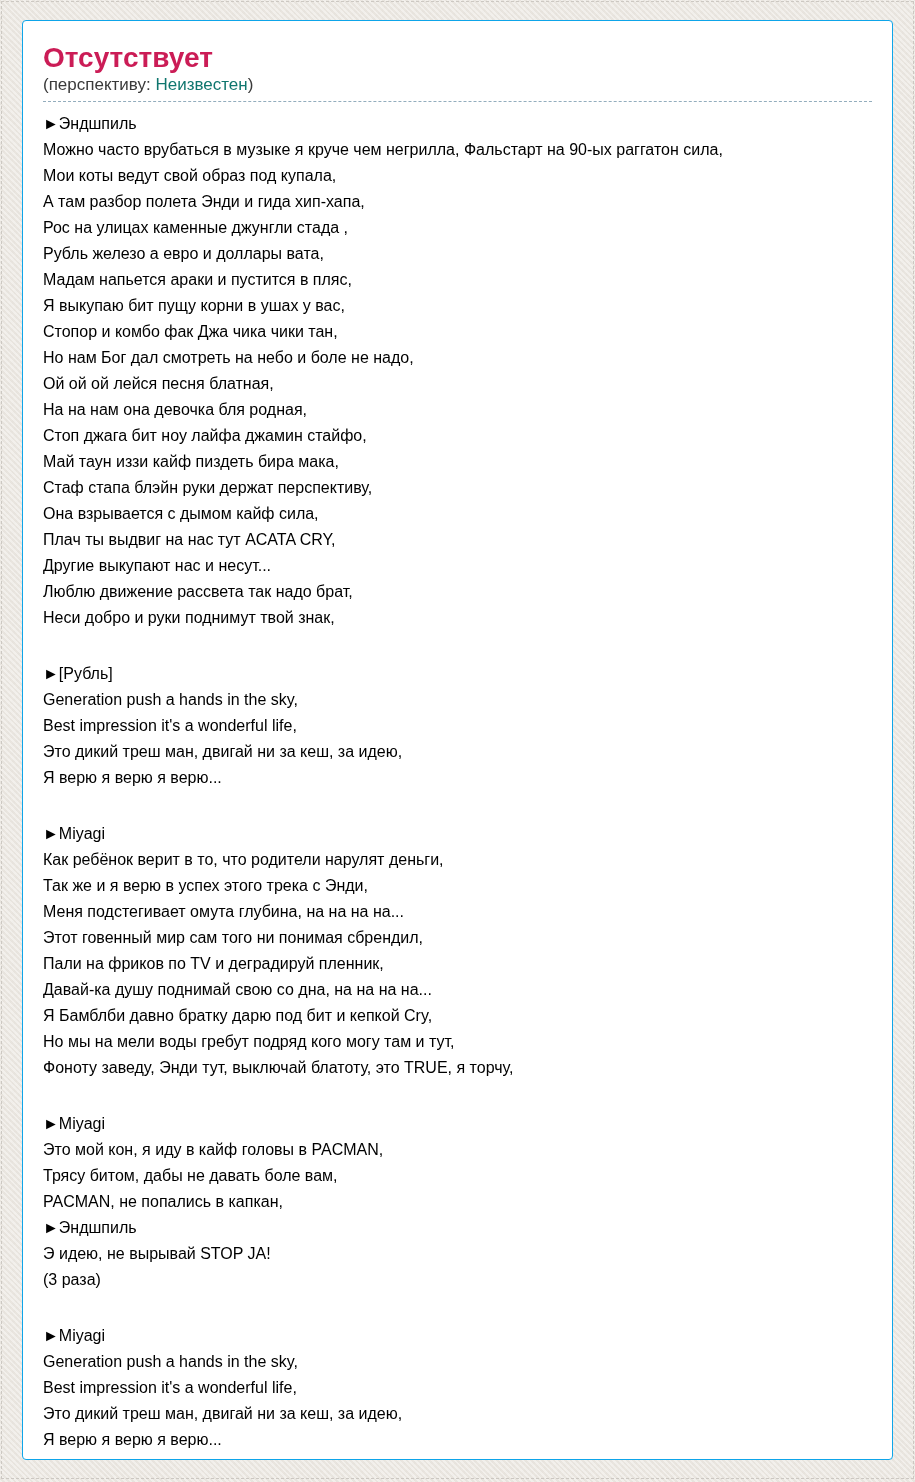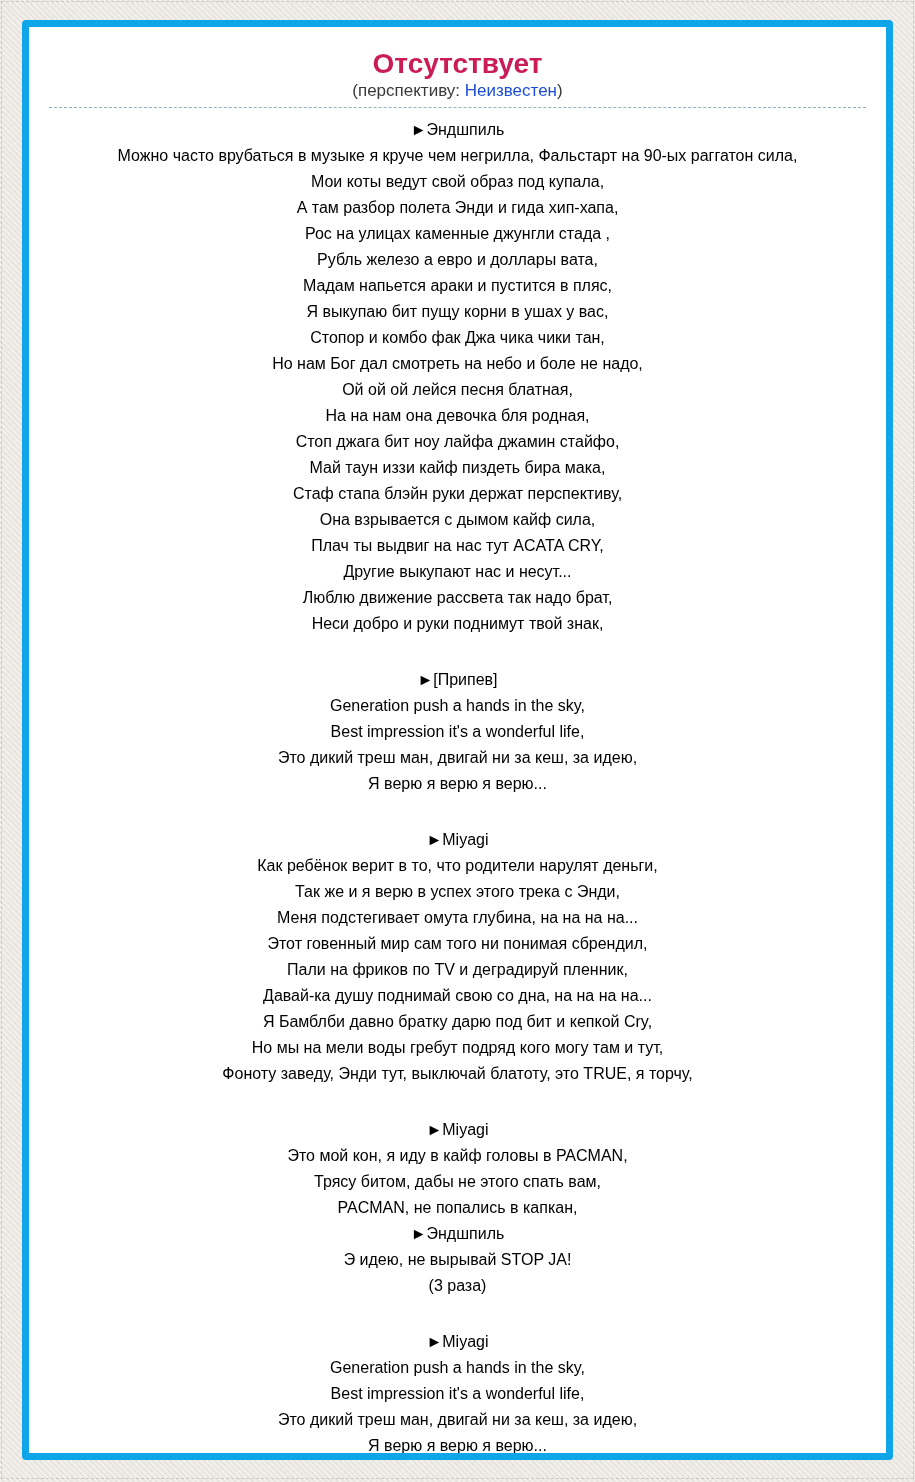--- a/index.html
+++ b/index.html
@@ -21,41 +21,40 @@
     pointer-events: none;
   }
   .card {
     position: absolute;
     left: 22px;
     top: 20px;
     width: 871px;
     height: 1440px;
     box-sizing: border-box;
     background: #ffffff;
-    border: 7px solid #0ea5e9;
+    border: 1px solid #0ea5e9;
     border-radius: 4px;
     padding: 22px 20px 0 20px;
     overflow: hidden;
-    text-align: center;
   }
   .page-title {
     margin: 0;
     font-size: 28px;
     line-height: 30px;
     font-weight: bold;
     color: #cb1c56;
   }
   .artist-line {
     margin-top: 2px;
     font-size: 17px;
     line-height: 20px;
     color: #3a3a3a;
   }
   .artist-link {
-    color: #1d4ed8;
+    color: #0f766e;
     text-decoration: none;
     cursor: pointer;
   }
   .header-separator {
     height: 0;
     border-bottom: 1px dashed #93adbd;
     margin-top: 6px;
   }
   .lyrics {
     margin-top: 9px;
@@ -77,18 +76,18 @@
   <h1 class="page-title">Отсутствует</h1>
 
   <div class="artist-line">
     <span>(перспективу: </span><a class="artist-link" href="#">Неизвестен</a><span>)</span>
   </div>
 
   <div class="header-separator"></div>
 
   <div class="lyrics" id="lyrics">
       <p class="stanza"><span>►Эндшпиль</span><br><span>Можно часто врубаться в музыке я круче чем негрилла, Фальстарт на 90-ых раггатон сила,</span><br><span>Мои коты ведут свой образ под купала,</span><br><span>А там разбор полета Энди и гида хип-хапа,</span><br><span>Рос на улицах каменные джунгли стада ,</span><br><span>Рубль железо а евро и доллары вата,</span><br><span>Мадам напьется араки и пустится в пляс,</span><br><span>Я выкупаю бит пущу корни в ушах у вас,</span><br><span>Стопор и комбо фак Джа чика чики тан,</span><br><span>Но нам Бог дал смотреть на небо и боле не надо,</span><br><span>Ой ой ой лейся песня блатная,</span><br><span>На на нам она девочка бля родная,</span><br><span>Стоп джага бит ноу лайфа джамин стайфо,</span><br><span>Май таун иззи кайф пиздеть бира мака,</span><br><span>Стаф стапа блэйн руки держат перспективу,</span><br><span>Она взрывается с дымом кайф сила,</span><br><span>Плач ты выдвиг на нас тут ACATA CRY,</span><br><span>Другие выкупают нас и несут...</span><br><span>Люблю движение рассвета так надо брат,</span><br><span>Неси добро и руки поднимут твой знак,</span><br></p>
-      <p class="stanza"><span>►[Припев]</span><br><span>Generation push a hands in the sky,</span><br><span>Best impression it's a wonderful life,</span><br><span>Это дикий треш ман, двигай ни за кеш, за идею,</span><br><span>Я верю я верю я верю...</span><br></p>
+      <p class="stanza"><span>►[Рубль]</span><br><span>Generation push a hands in the sky,</span><br><span>Best impression it's a wonderful life,</span><br><span>Это дикий треш ман, двигай ни за кеш, за идею,</span><br><span>Я верю я верю я верю...</span><br></p>
       <p class="stanza"><span>►Miyagi</span><br><span>Как ребёнок верит в то, что родители нарулят деньги,</span><br><span>Так же и я верю в успех этого трека с Энди,</span><br><span>Меня подстегивает омута глубина, на на на на...</span><br><span>Этот говенный мир сам того ни понимая сбрендил,</span><br><span>Пали на фриков по TV и деградируй пленник,</span><br><span>Давай-ка душу поднимай свою со дна, на на на на...</span><br><span>Я Бамблби давно братку дарю под бит и кепкой Cry,</span><br><span>Но мы на мели воды гребут подряд кого могу там и тут,</span><br><span>Фоноту заведу, Энди тут, выключай блатоту, это TRUE, я торчу,</span><br></p>
-      <p class="stanza"><span>►Miyagi</span><br><span>Это мой кон, я иду в кайф головы в PACMAN,</span><br><span>Трясу битом, дабы не этого спать вам,</span><br><span>PACMAN, не попались в капкан,</span><br><span>►Эндшпиль</span><br><span>Э идею, не вырывай STOP JA!</span><br><span>(3 раза)</span><br></p>
+      <p class="stanza"><span>►Miyagi</span><br><span>Это мой кон, я иду в кайф головы в PACMAN,</span><br><span>Трясу битом, дабы не давать боле вам,</span><br><span>PACMAN, не попались в капкан,</span><br><span>►Эндшпиль</span><br><span>Э идею, не вырывай STOP JA!</span><br><span>(3 раза)</span><br></p>
       <p class="stanza"><span>►Miyagi</span><br><span>Generation push a hands in the sky,</span><br><span>Best impression it's a wonderful life,</span><br><span>Это дикий треш ман, двигай ни за кеш, за идею,</span><br><span>Я верю я верю я верю...</span><br></p>
     </div>
 </div>
 
 </body></html>

